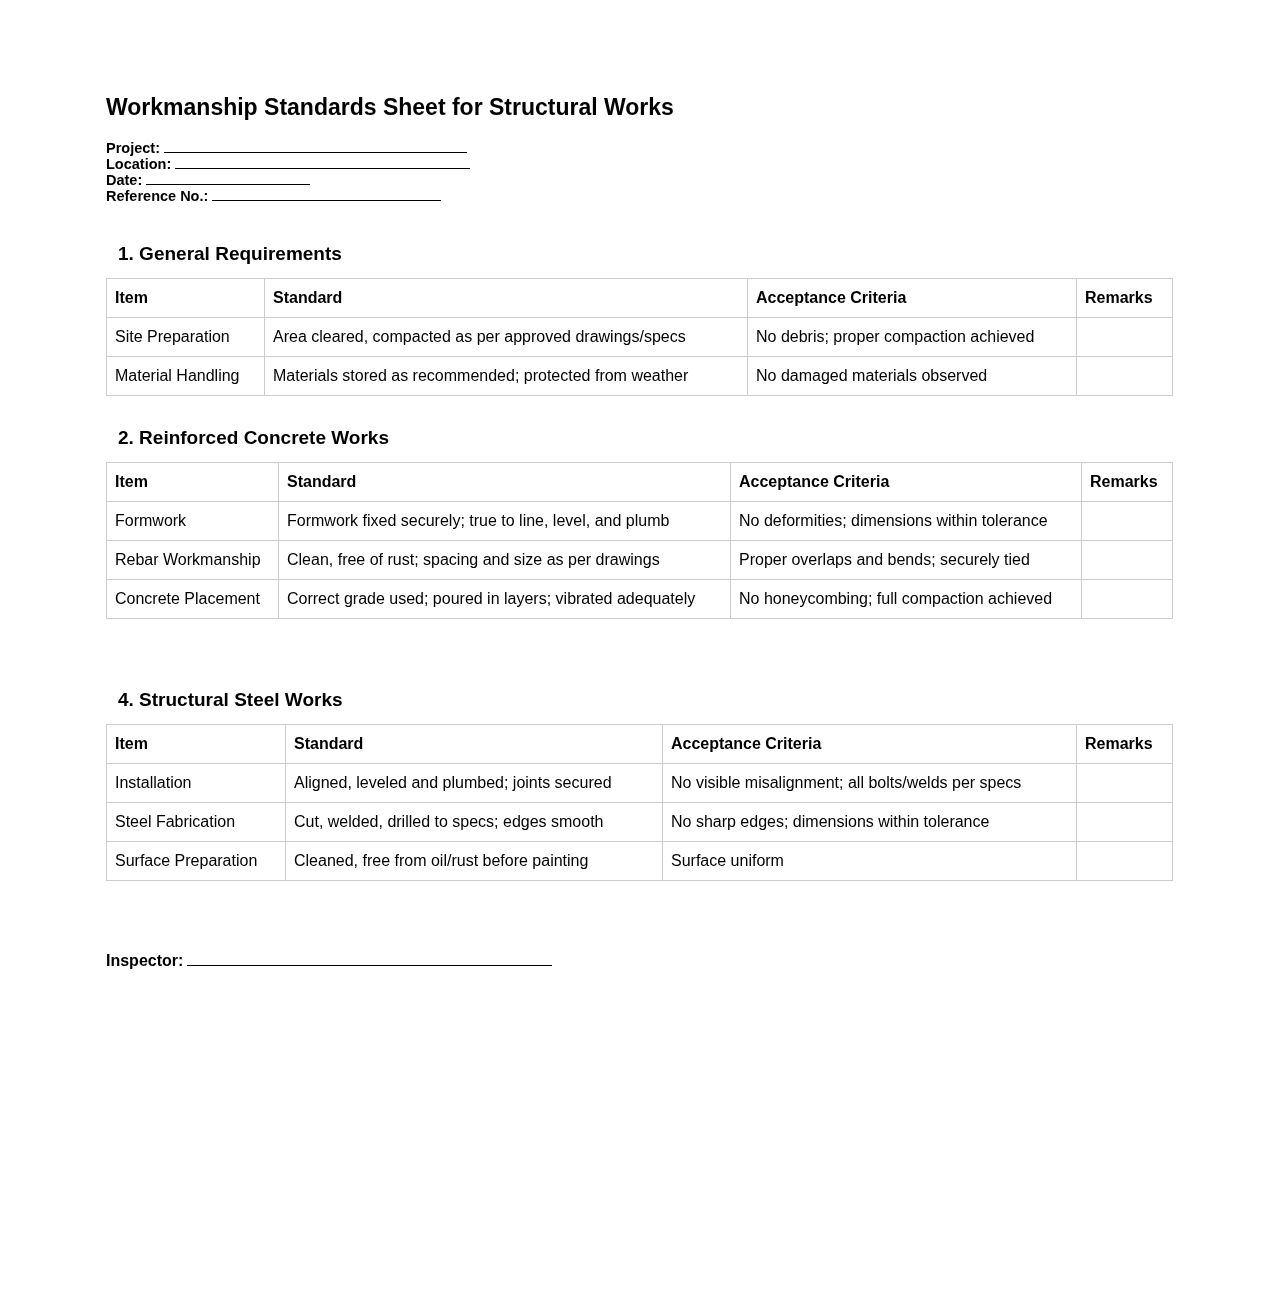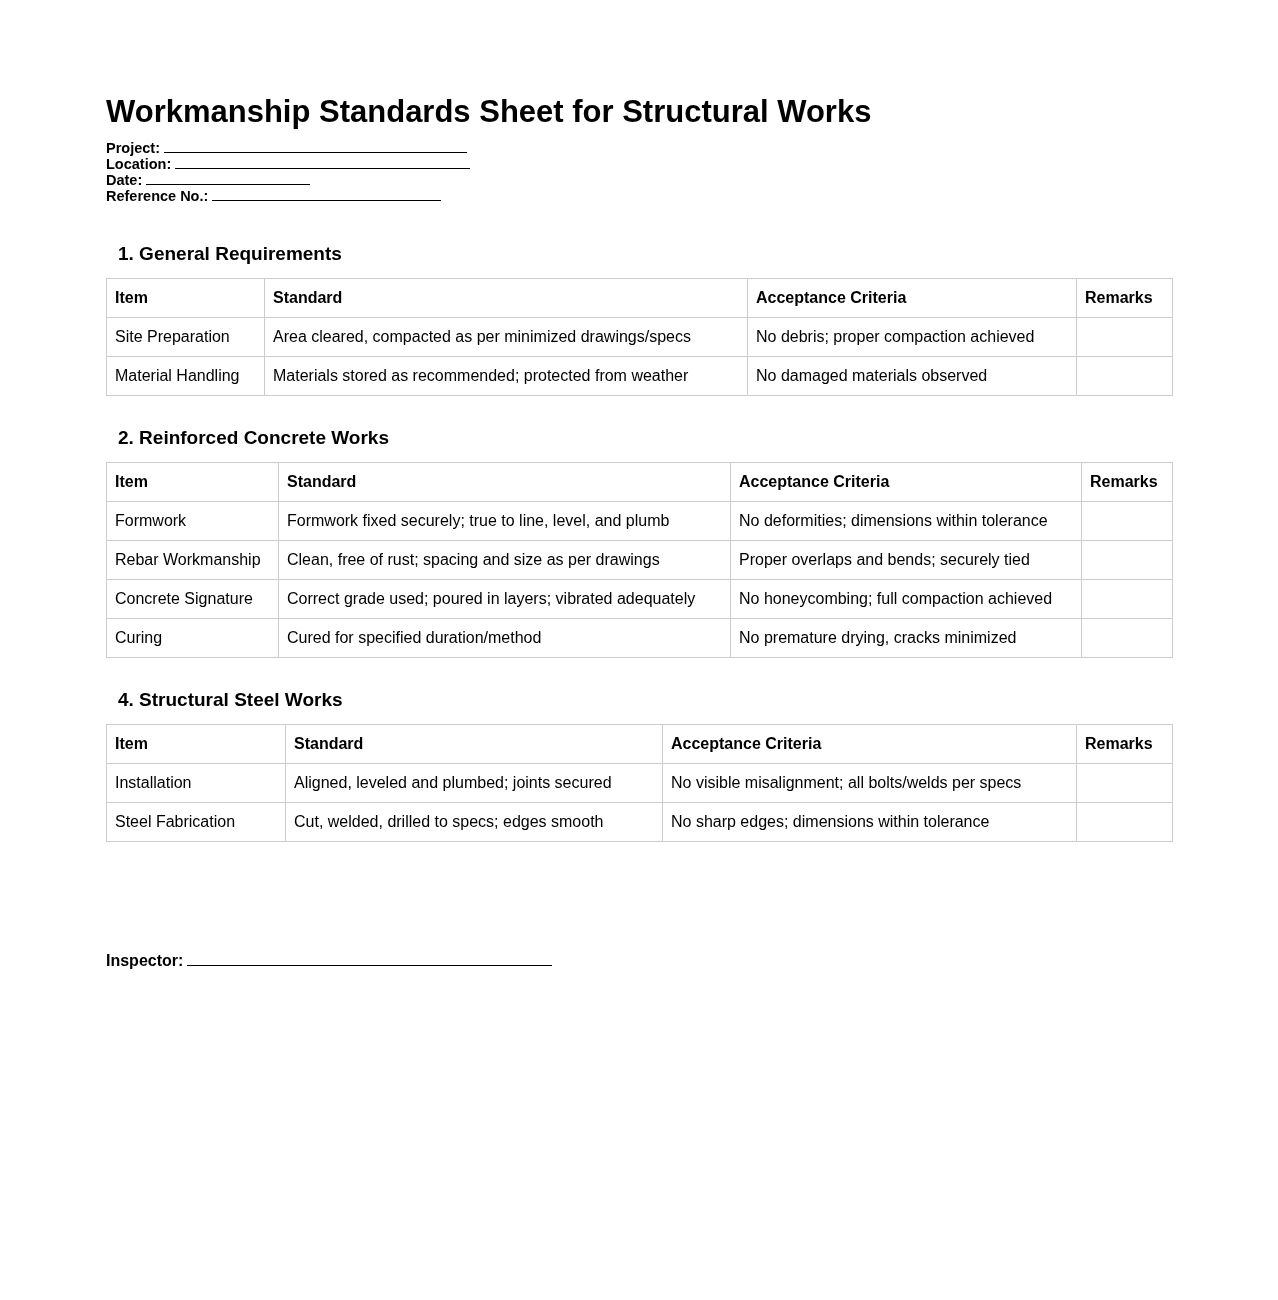--- a/index.html
+++ b/index.html
@@ -1,18 +1,18 @@
 <!DOCTYPE html>
 <html><head>
 <meta charset="utf-8">
 <style>
   html, body { margin: 0; padding: 0; background: #ffffff; }
   body { width: 1278px; height: 1300px; position: relative; font-family: "Liberation Sans", sans-serif; color: #000; }
   .page { position: absolute; left: 106px; top: 0; width: 1066px; }
-  h1 { position: absolute; left: 0; top: 94px; margin: 0; font-size: 31px; font-weight: bold; white-space: nowrap; letter-spacing: 0; }
+  h1 { position: absolute; left: 0; top: 94px; margin: 0; font-size: 23px; font-weight: bold; white-space: nowrap; letter-spacing: 0; }
   .meta { position: absolute; left: 0; top: 140px; font-size: 14.5px; font-weight: bold; line-height: 16px; }
   .meta div { white-space: nowrap; }
   .line { display: inline-block; border-bottom: 1px solid #000; height: 12px; vertical-align: baseline; margin-left: 4px; }
   h2 { position: absolute; left: 12px; margin: 0; font-size: 19px; font-weight: bold; white-space: nowrap; }
   table { position: absolute; left: 0; width: 1066px; border-collapse: collapse; table-layout: fixed; }
   td, th { border: 1px solid #cccccc; padding: 0 8px; height: 38px; font-size: 16px; text-align: left; vertical-align: middle; white-space: nowrap; overflow: hidden; }
   th { font-weight: bold; }
   td { font-weight: normal; }
   .footer { position: absolute; left: 0; top: 912px; font-size: 16px; font-weight: bold; line-height: 18px; margin-top: 40px; }
   .footer div { white-space: nowrap; }
@@ -40,21 +40,21 @@
       </colgroup>
     <tbody>
         <tr>
       <th>Item</th>
       <th>Standard</th>
       <th>Acceptance Criteria</th>
       <th>Remarks</th>
     </tr>
     <tr>
       <td>Site Preparation</td>
-      <td>Area cleared, compacted as per minimized drawings/specs</td>
+      <td>Area cleared, compacted as per approved drawings/specs</td>
       <td>No debris; proper compaction achieved</td>
       <td></td>
     </tr>
     <tr>
       <td>Material Handling</td>
       <td>Materials stored as recommended; protected from weather</td>
       <td>No damaged materials observed</td>
       <td></td>
     </tr>
   </tbody>
@@ -81,29 +81,23 @@
       <td>No deformities; dimensions within tolerance</td>
       <td></td>
     </tr>
     <tr>
       <td>Rebar Workmanship</td>
       <td>Clean, free of rust; spacing and size as per drawings</td>
       <td>Proper overlaps and bends; securely tied</td>
       <td></td>
     </tr>
     <tr>
-      <td>Concrete Signature</td>
+      <td>Concrete Placement</td>
       <td>Correct grade used; poured in layers; vibrated adequately</td>
       <td>No honeycombing; full compaction achieved</td>
-      <td></td>
-    </tr>
-    <tr>
-      <td>Curing</td>
-      <td>Cured for specified duration/method</td>
-      <td>No premature drying, cracks minimized</td>
       <td></td>
     </tr>
   </tbody>
     </table>
 
   <h2 style="top:689px">4. Structural Steel Works</h2>
   <table style="top:724px">
     <colgroup>
         <col style="width:179px">
         <col style="width:377px">
@@ -122,19 +116,25 @@
       <td>Aligned, leveled and plumbed; joints secured</td>
       <td>No visible misalignment; all bolts/welds per specs</td>
       <td></td>
     </tr>
     <tr>
       <td>Steel Fabrication</td>
       <td>Cut, welded, drilled to specs; edges smooth</td>
       <td>No sharp edges; dimensions within tolerance</td>
       <td></td>
     </tr>
+    <tr>
+      <td>Surface Preparation</td>
+      <td>Cleaned, free from oil/rust before painting</td>
+      <td>Surface uniform</td>
+      <td></td>
+    </tr>
   </tbody>
     </table>
 
   <div class="footer">
     <div><span>Inspector:</span><span class="line" style="width:365px"></span></div>
   </div>
 </div>
 
 </body></html>

